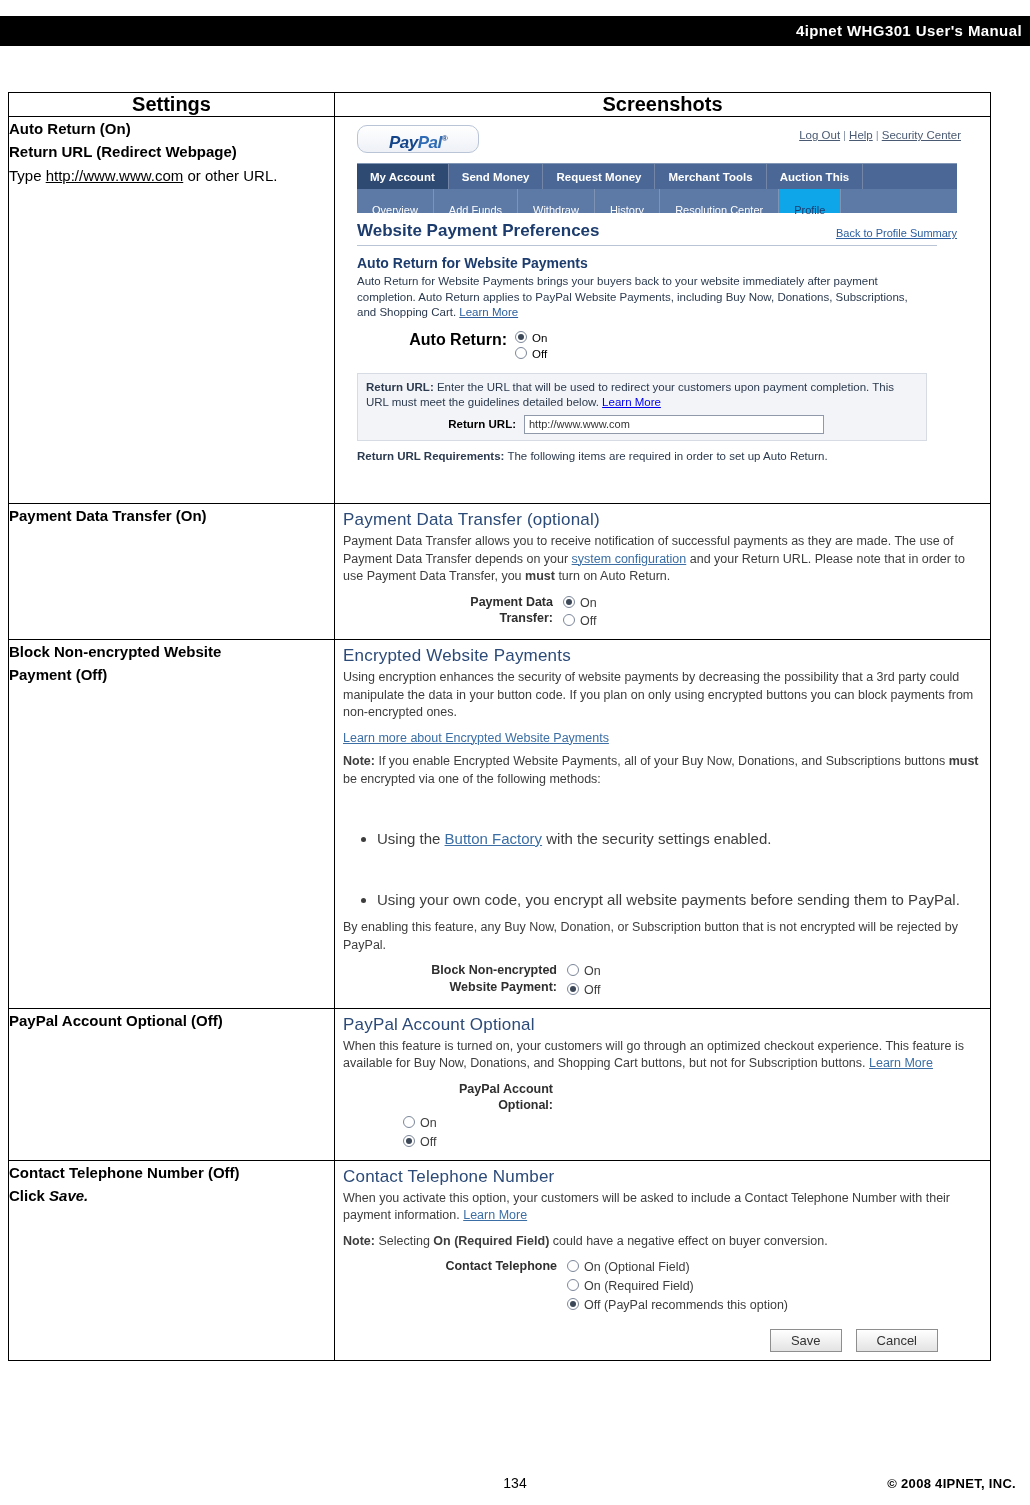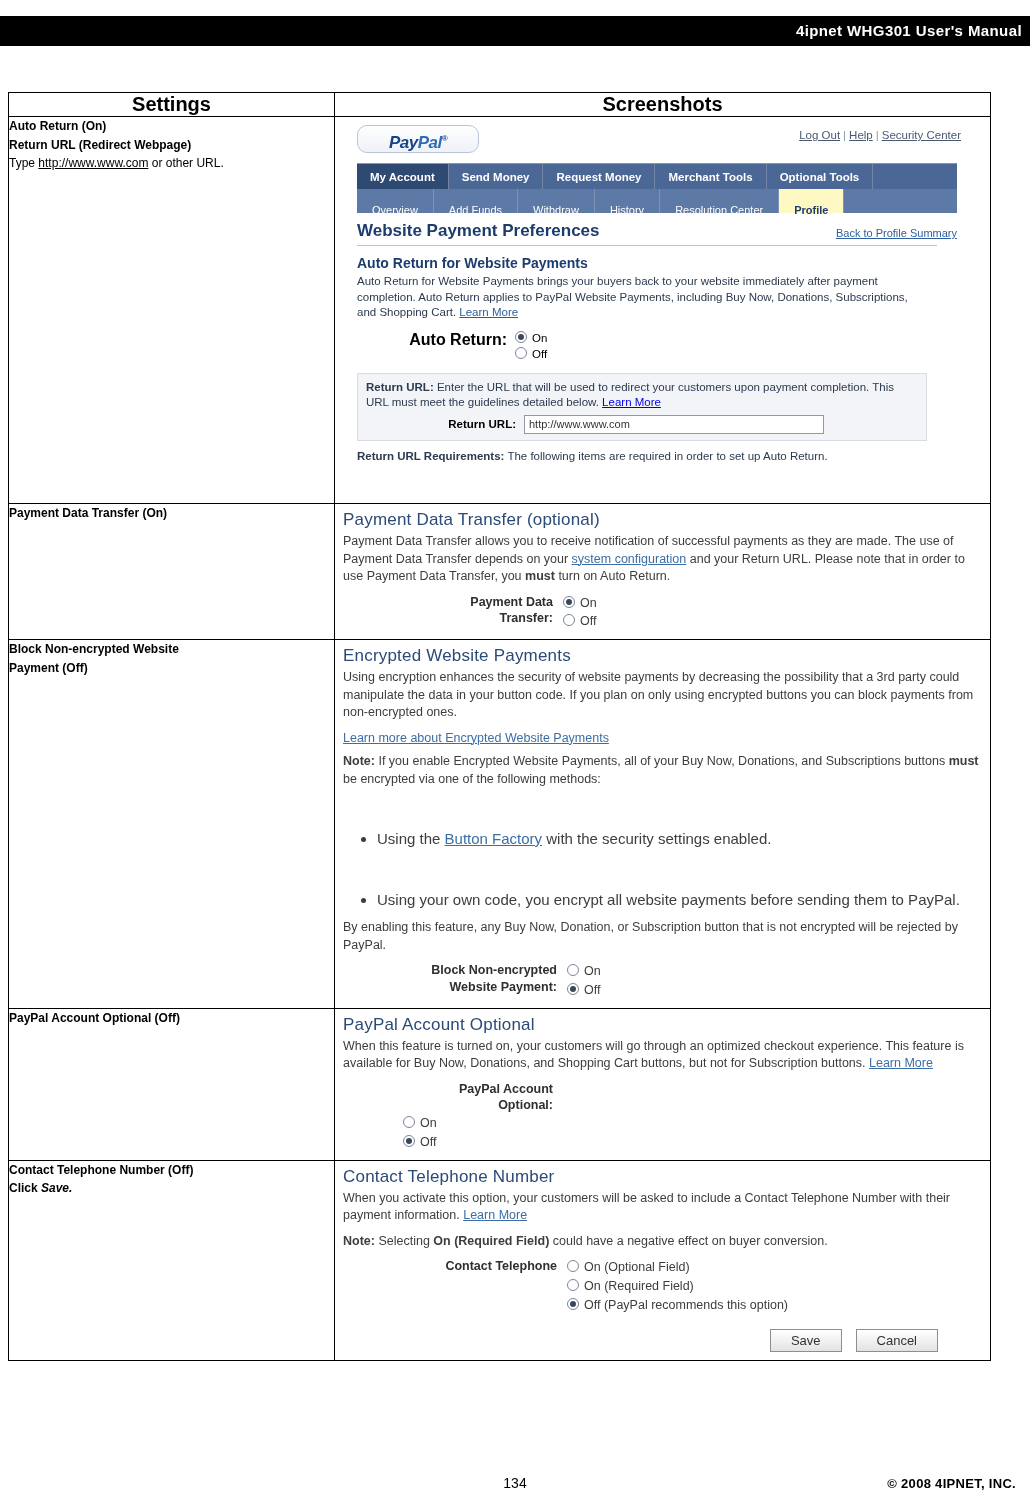--- a/index.html
+++ b/index.html
@@ -58,21 +58,21 @@
   .col-shots { width: 656px; }
   .hdr {
     text-align: center;
     font-size: 20px;
     font-weight: bold;
     padding: 6px 0 8px 0;
     vertical-align: middle;
   }
   .settings-cell {
     padding: 10px 8px 10px 8px;
-    font-size: 12px;
+    font-size: 15px;
     font-weight: bold;
     line-height: 1.55;
   }
   .settings-cell .normal {
     font-weight: normal;
   }
   .settings-cell .italic-bold {
     font-style: italic;
     font-weight: bold;
   }
@@ -163,23 +163,23 @@
   .pp-nav2 .tabs { display: flex; height: 24px; }
   .pp-nav2 .tab {
     color: #ffffff;
     font-size: 11px;
     line-height: 24px;
     padding: 9px 15px;
     border-right: 1px solid #7f93b4;
     white-space: nowrap;
   }
   .pp-nav2 .tab.sel {
-    background: #fef9c3;
+    background: #0ea5e9;
     color: #1d3c6e;
-    font-weight: bold;
+    font-weight: normal;
   }
   .pp1-body {
     position: absolute;
     left: 22px;
     top: 104px;
     width: 600px;
   }
   .pp1-title {
     font-size: 17px;
     font-weight: bold;
@@ -380,21 +380,21 @@
               <div class="pp-toplinks">
                 <a href="#">Log Out</a><span class="sep">|</span><a href="#">Help</a><span class="sep">|</span><a href="#">Security Center</a>
               </div>
             </div>
             <div class="pp-nav1">
               <div class="tabs">
                 <div class="tab sel">My Account</div>
                 <div class="tab">Send Money</div>
                 <div class="tab">Request Money</div>
                 <div class="tab">Merchant Tools</div>
-                <div class="tab">Optional Tools</div>
+                <div class="tab">Auction This</div>
               </div>
             </div>
             <div class="pp-nav2">
               <div class="tabs">
                 <div class="tab">Overview</div>
                 <div class="tab">Add Funds</div>
                 <div class="tab">Withdraw</div>
                 <div class="tab">History</div>
                 <div class="tab">Resolution Center</div>
                 <div class="tab sel">Profile</div>

